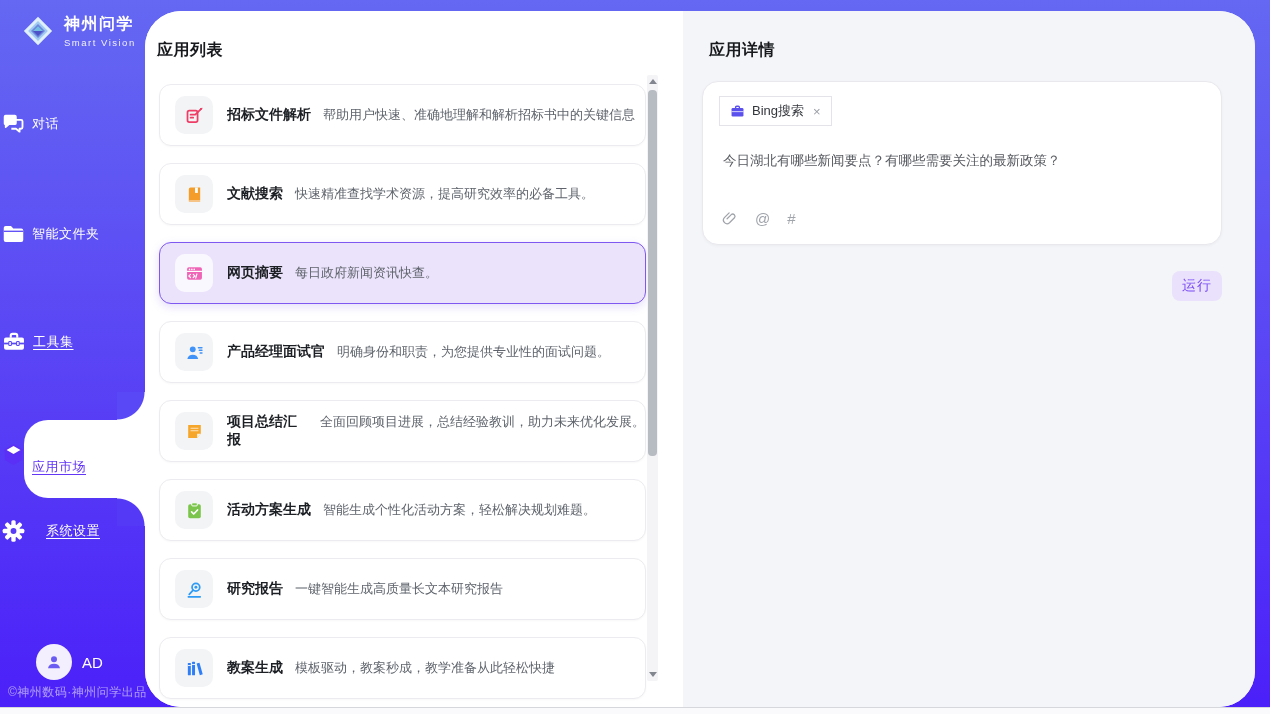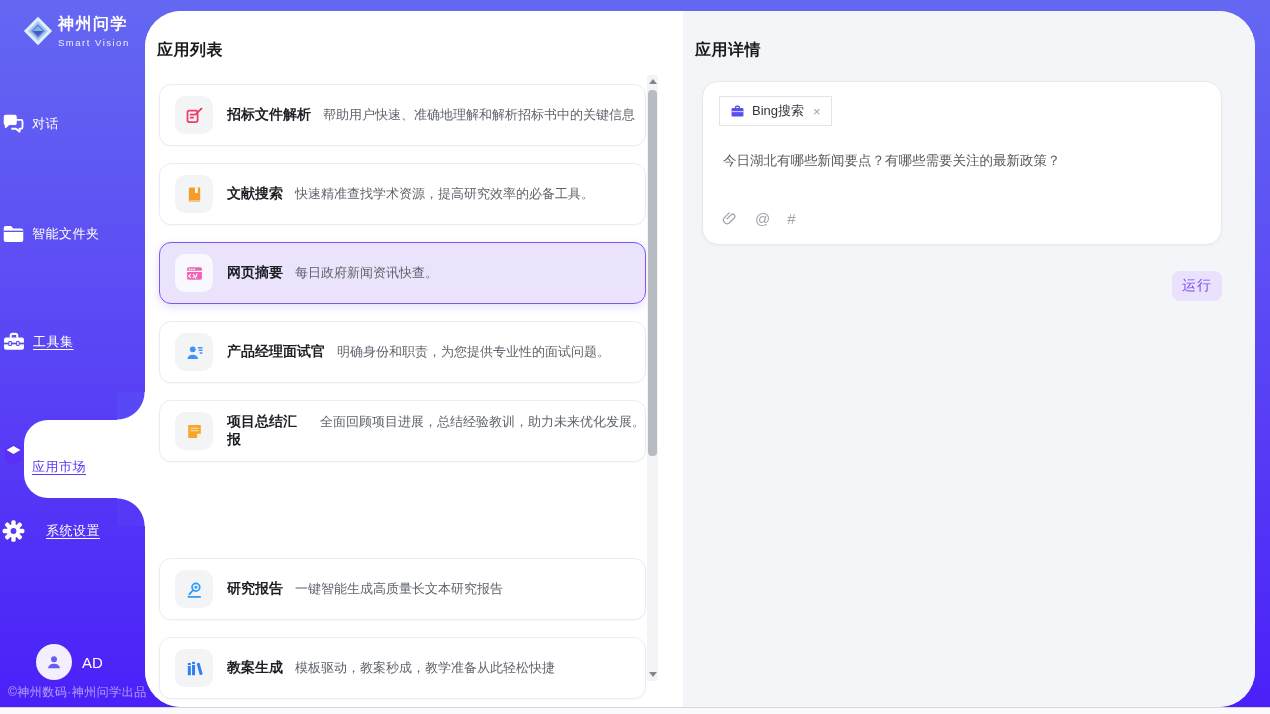--- a/index.html
+++ b/index.html
@@ -7,21 +7,21 @@
   .stage { position:relative; width:1270px; height:714px; }
 
   
   .frame { position:absolute; left:0; top:0; width:1270px; height:707px;
            background:linear-gradient(180deg,#6468f2 0%,#5a45f5 50%,#4b20f9 100%); }
   .page-bottom { position:absolute; left:0; top:707px; width:1270px; height:7px;
                  background:#fafafc; border-top:1px solid #d6d6dd; }
 
   
   .sidebar { position:absolute; left:0; top:0; width:145px; height:707px; color:#fff; }
-  .logo { position:absolute; left:20px; top:13px; display:flex; align-items:center; gap:2px; }
+  .logo { position:absolute; left:20px; top:13px; display:flex; align-items:center; gap:8px; }
   .logo-text .cn { font-size:16px; font-weight:bold; letter-spacing:1.5px; }
   .logo-text .en { font-size:9.5px; letter-spacing:1.5px; color:rgba(255,255,255,.9); margin-top:2px; }
 
   .nav-item { position:absolute; left:0; width:145px; display:flex; flex-direction:row; align-items:center; gap:5px; cursor:pointer; }
   .nav-item .nav-label { font-size:13px; letter-spacing:.5px; }
   .nav-item .nav-label.u { text-decoration:underline; text-underline-offset:3px; }
   .nav-chat { top:111px; } .nav-folder { top:221px; } .nav-tools { top:329px; }
   .nav-market { top:434px; } .nav-settings { top:518px;gap:19px; }
   .nav-market .nav-label { color:#6236f4;margin-top:24px; }
 
@@ -37,21 +37,21 @@
   .user-name { font-size:15px; color:#fff; }
   .copyright { position:absolute; left:8px; top:684px; font-size:12px; color:rgba(255,255,255,.55); letter-spacing:.5px; white-space:nowrap; }
 
   
   .content { position:absolute; left:145px; top:11px; width:1110px; height:696px; border-radius:36px; overflow:hidden; background:#fff; display:flex;text-decoration:underline; }
   .list-panel { position:relative; width:538px; height:100%; background:#ffffff; }
   .detail-panel { position:relative; flex:1; height:100%; background:#f4f5f8; }
 
   .panel-title { font-size:16px; font-weight:bold; color:#17191d; letter-spacing:.5px; }
   .list-title { position:absolute; left:12px; top:29px; }
-  .detail-title { position:absolute; left:12px; top:29px; }
+  .detail-title { position:absolute; left:26px; top:29px; }
 
   
   .card { position:absolute; left:14px; width:487px; height:62px; background:#fff; border:1px solid #ececf0; border-radius:12px;
           display:flex; align-items:center; padding-left:15px; gap:14px; cursor:pointer; box-shadow:0 1px 2px rgba(20,20,40,.03); }
   .card.active { background:#ebe3fb; border:1.5px solid #7e58f0; box-shadow:0 3px 10px rgba(110,70,230,.18); }
   .tile { width:38px; height:38px; border-radius:10px; background:#f3f4f6; display:flex; align-items:center; justify-content:center; flex-shrink:0; }
   .card.active .tile { background:#faf8ff; }
   .card-text { display:flex; gap:12px; overflow:hidden; }
   .card-name { font-size:14px; font-weight:bold; color:#1c1f24; }
   .card-desc { font-size:13px; color:#5f646c; white-space:nowrap; }
@@ -244,20 +244,33 @@
             <path d="M19.2 14.7h-4.2v4.8" fill="#fff" opacity="0.85"></path>
             <path d="M7.5 8.2h9M7.5 11.2h9" stroke="#fff" stroke-width="1.2" opacity="0.7"></path>
           </svg>
         </div>
         <div class="card-text">
           <span class="card-name">项目总结汇报</span>
           <span class="card-desc">全面回顾项目进展，总结经验教训，助力未来优化发展。</span>
         </div>
       </div>
 
+      <div class="card" style="top:468px">
+        <div class="tile">
+          <svg width="21" height="21" viewBox="0 0 24 24">
+            <rect x="4.8" y="4.8" width="14.4" height="16" rx="2" fill="#7cc54c"></rect>
+            <rect x="8.8" y="3.2" width="6.4" height="3.6" rx="1.2" stroke="#fff" stroke-width="1.1" fill="#7cc54c"></rect>
+            <path d="M8.7 13.6l2.4 2.4 4.4-4.6" fill="none" stroke="#fff" stroke-width="1.9" stroke-linecap="round" stroke-linejoin="round"></path>
+          </svg>
+        </div>
+        <div class="card-text">
+          <span class="card-name">活动方案生成</span>
+          <span class="card-desc">智能生成个性化活动方案，轻松解决规划难题。</span>
+        </div>
+      </div>
 
       <div class="card" style="top:547px">
         <div class="tile">
           <svg width="21" height="21" viewBox="0 0 24 24">
             <g fill="none" stroke-width="2" stroke-linecap="round" stroke="#2f9bf6">
               <circle cx="13.6" cy="9.4" r="4.4"></circle>
               <path d="M10.4 12.8L6 17.6M5 20.4h13.5"></path>
             </g>
             <circle cx="13.6" cy="9.4" r="1.7" fill="#2f9bf6"></circle>
           </svg>

